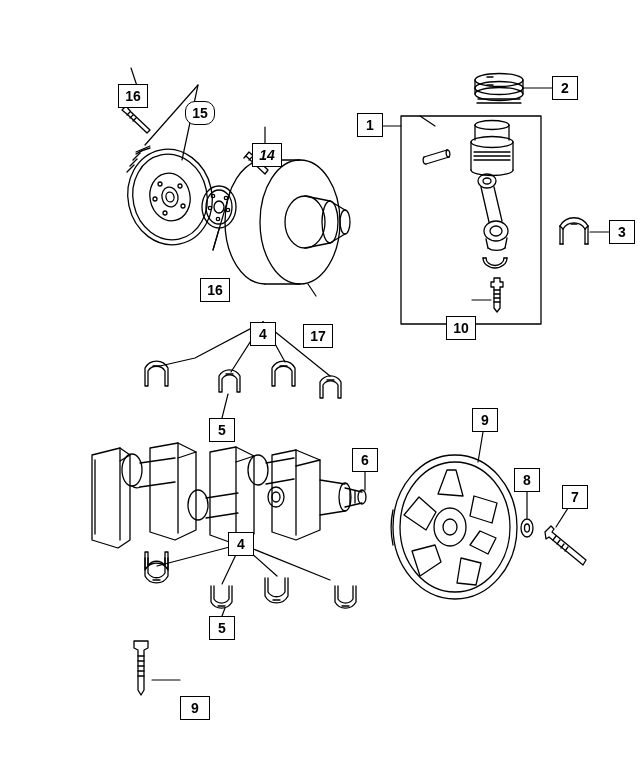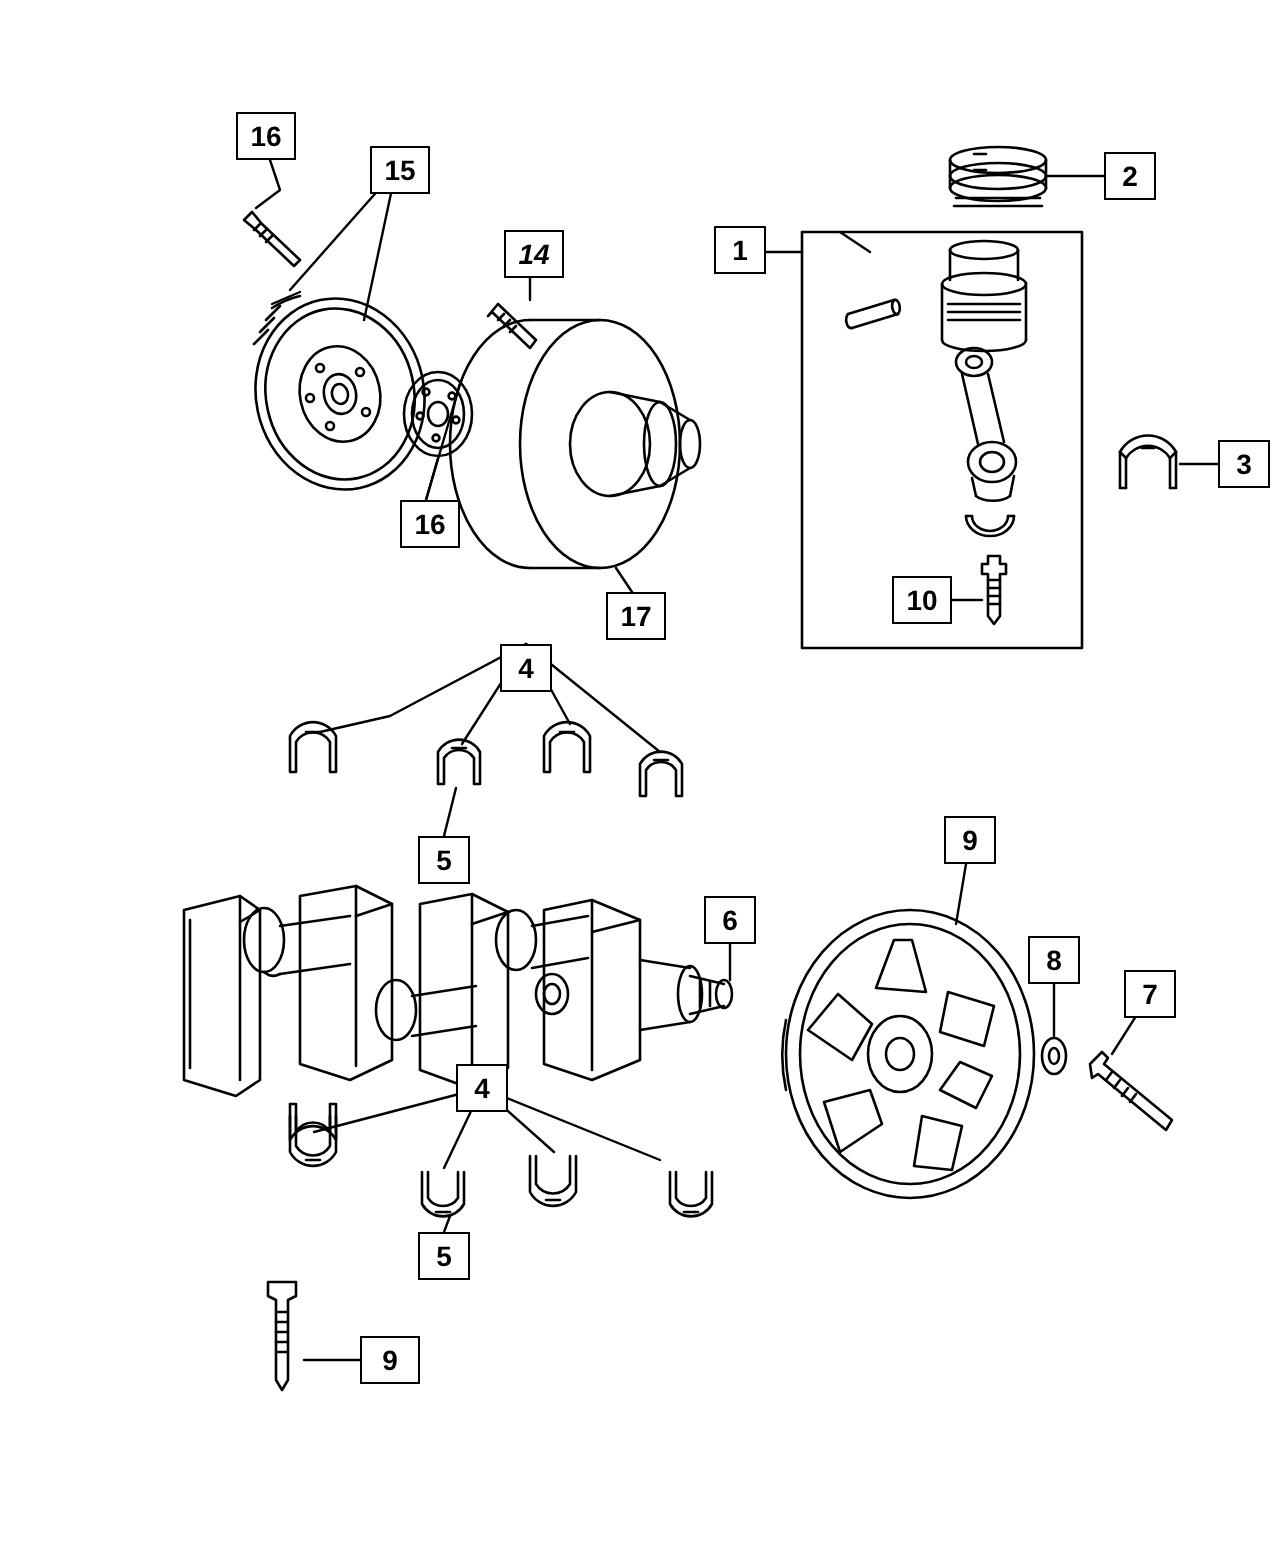--- a/index.html
+++ b/index.html
@@ -39,20 +39,21 @@
     justify-content: center;
     letter-spacing: 0px;
   }
   .callout.small {
     width: 26px;
     height: 24px;
   }
   .callout.wide {
     width: 30px;
     height: 24px;
+    margin-top: 28px;
   }
 </style>
 </head>
 <body>
 
 <div id="page">
 
   <svg id="diagram-svg" viewBox="0 0 640 777" xmlns="http://www.w3.org/2000/svg">
     <g fill="none" stroke="#000000" stroke-width="1.3" stroke-linecap="round" stroke-linejoin="round">
 
@@ -353,18 +354,18 @@
   <div class="callout small" style="left:209px; top:418px;">5</div>
   <div class="callout small" style="left:352px; top:448px;">6</div>
   <div class="callout small" style="left:562px; top:485px;">7</div>
   <div class="callout small" style="left:514px; top:468px;">8</div>
   <div class="callout small" style="left:472px; top:408px;">9</div>
   <div class="callout wide" style="left:446px; top:288px;">10</div>
   <div class="callout wide" style="left:180px; top:668px;">9</div>
   <div class="callout wide" style="left:303px; top:296px;">17</div>
   <div class="callout wide" style="left:200px; top:250px;">16</div>
   <div class="callout wide" style="left:252px; top:115px;font-style:italic;">14</div>
-  <div class="callout wide" style="left:185px; top:73px;">15</div>
+  <div class="callout wide" style="left:185px; top:73px;border-radius:10px;">15</div>
   <div class="callout wide" style="left:118px; top:56px;">16</div>
   <div class="callout small" style="left:228px; top:532px;">4</div>
   <div class="callout small" style="left:209px; top:616px;">5</div>
 
 </div>
 
 </body></html>

